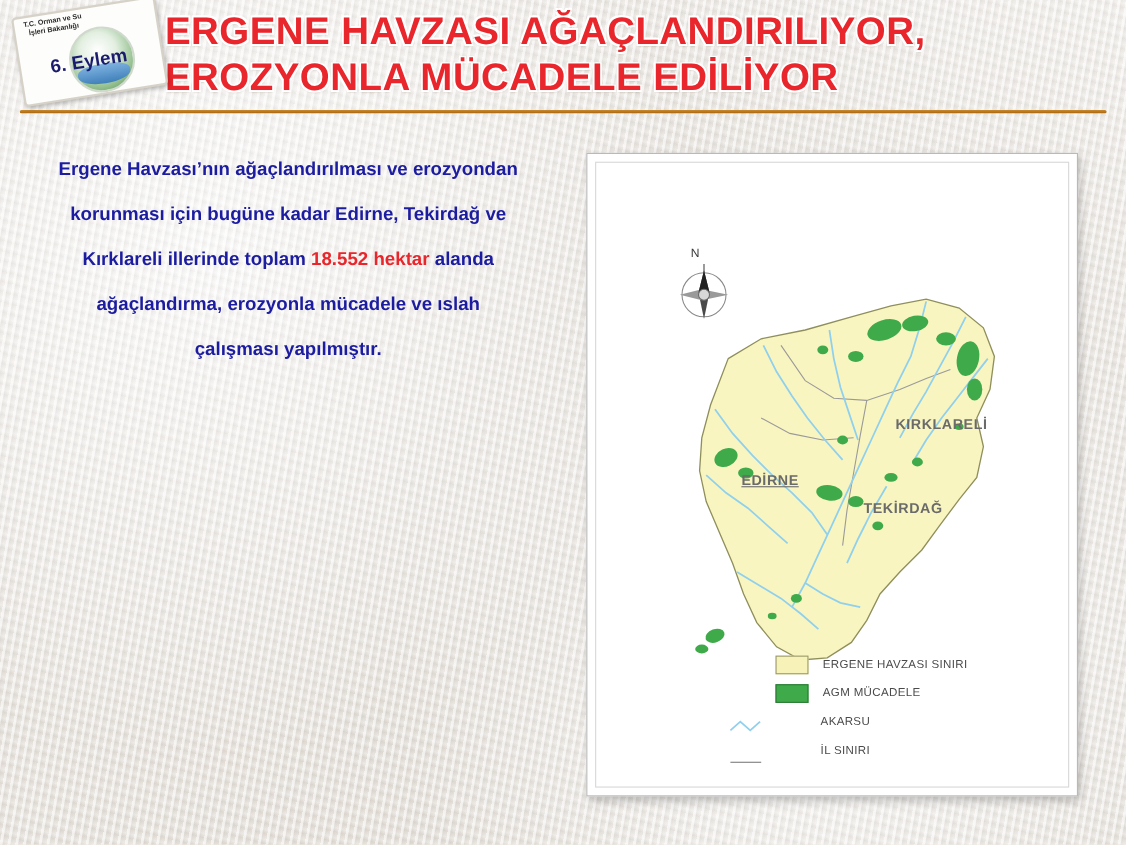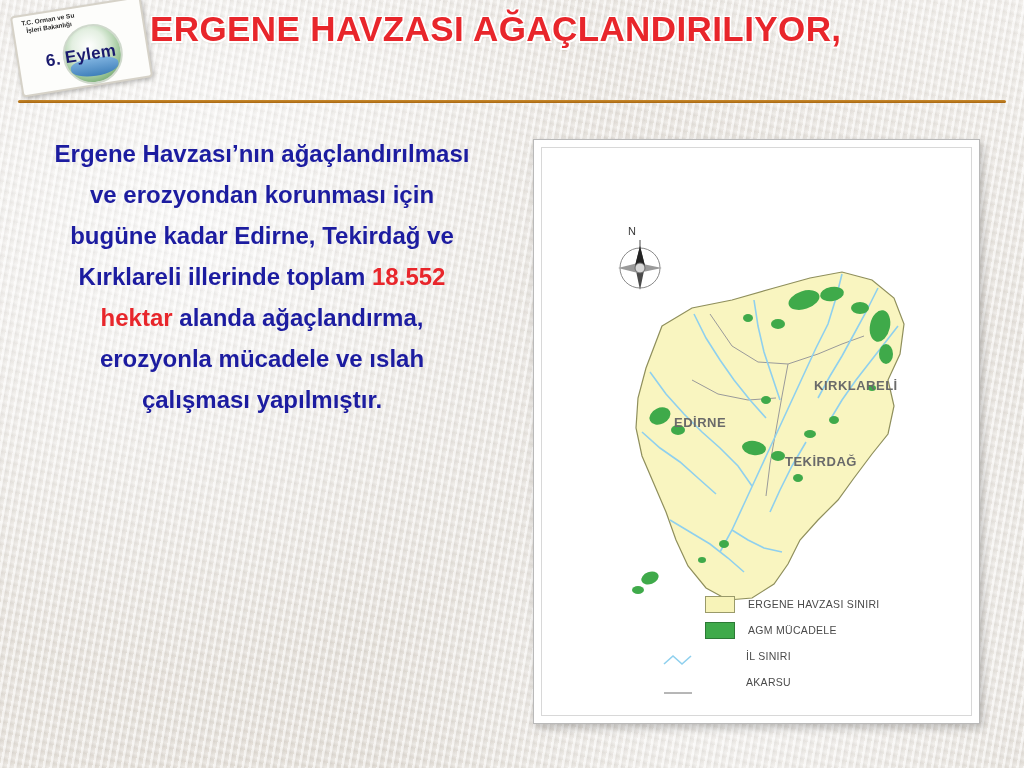--- a/index.html
+++ b/index.html
@@ -119,21 +119,21 @@
     letter-spacing: 0.2px;
   }
 
   
   .body-text {
     position: absolute;
     left: 52px;
     top: 133px;
     width: 420px;
     text-align: center;
-    font-size: 24px;
+    font-size: 17px;
     font-weight: bold;
     line-height: 41px;
     color: #1c1ca0;
   }
   .body-text .hl { color: #e8262b; }
 
   
   .map-panel {
     position: absolute;
     left: 533px;
@@ -161,21 +161,21 @@
     color: #3a3a3a;
   }
   .city-label {
     position: absolute;
     font-size: 13px;
     font-weight: bold;
     color: #6a6a6a;
     letter-spacing: 0.5px;
   }
   .city-kirklareli { left: 228px; top: 230px; padding-left: 44px; }
-  .city-edirne { left: 132px; top: 267px; }
+  .city-edirne { left: 132px; top: 281px; text-decoration: underline; }
   .city-tekirdag { left: 243px; top: 282px; margin-top: 24px; }
 
   
   .legend { position: absolute; left: 120px; top: 443px; }
   .legend-row {
     display: flex;
     align-items: center;
     height: 26px;
     padding-left: 43px;
   }
@@ -197,20 +197,21 @@
 </head>
 <body>
 
 <div class="bg-texture"></div>
 
 <div class="content">
 
   <div class="header">
     <div class="title-block">
       <div class="title-line">ERGENE HAVZASI AĞAÇLANDIRILIYOR,</div>
+      <div class="title-line">EROZYONLA MÜCADELE EDİLİYOR</div>
     </div>
     <div class="header-rule"></div>
 
     <div class="logo-badge">
       <div class="logo-card"></div>
       <div class="logo-text">T.C. Orman ve Su İşleri Bakanlığı</div>
       <div class="logo-emblem"></div>
       <div class="logo-action">6. Eylem</div>
     </div>
   </div>
@@ -291,25 +292,25 @@
       <div class="legend">
         <div class="legend-row">
           <span class="legend-swatch sw-basin"></span>
           <span class="legend-label">ERGENE HAVZASI SINIRI</span>
         </div>
         <div class="legend-row">
           <span class="legend-swatch sw-agm"></span>
           <span class="legend-label">AGM MÜCADELE</span>
         </div>
         <div class="legend-row">
+          <span class="legend-swatch sw-river"></span>
+          <span class="legend-label">AKARSU</span>
+        </div>
+        <div class="legend-row">
           <span class="legend-swatch sw-border"></span>
           <span class="legend-label">İL SINIRI</span>
         </div>
-        <div class="legend-row">
-          <span class="legend-swatch sw-river"></span>
-          <span class="legend-label">AKARSU</span>
-        </div>
       </div>
 
     </div>
   </div>
 
 </div>
 
 </body></html>

